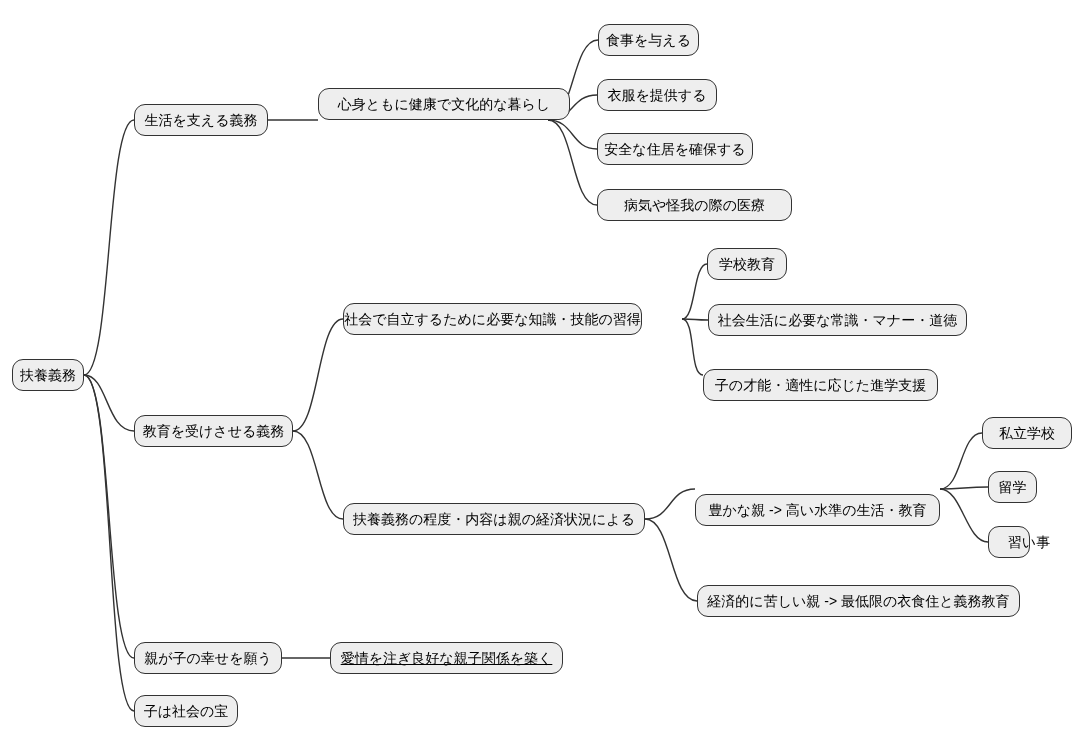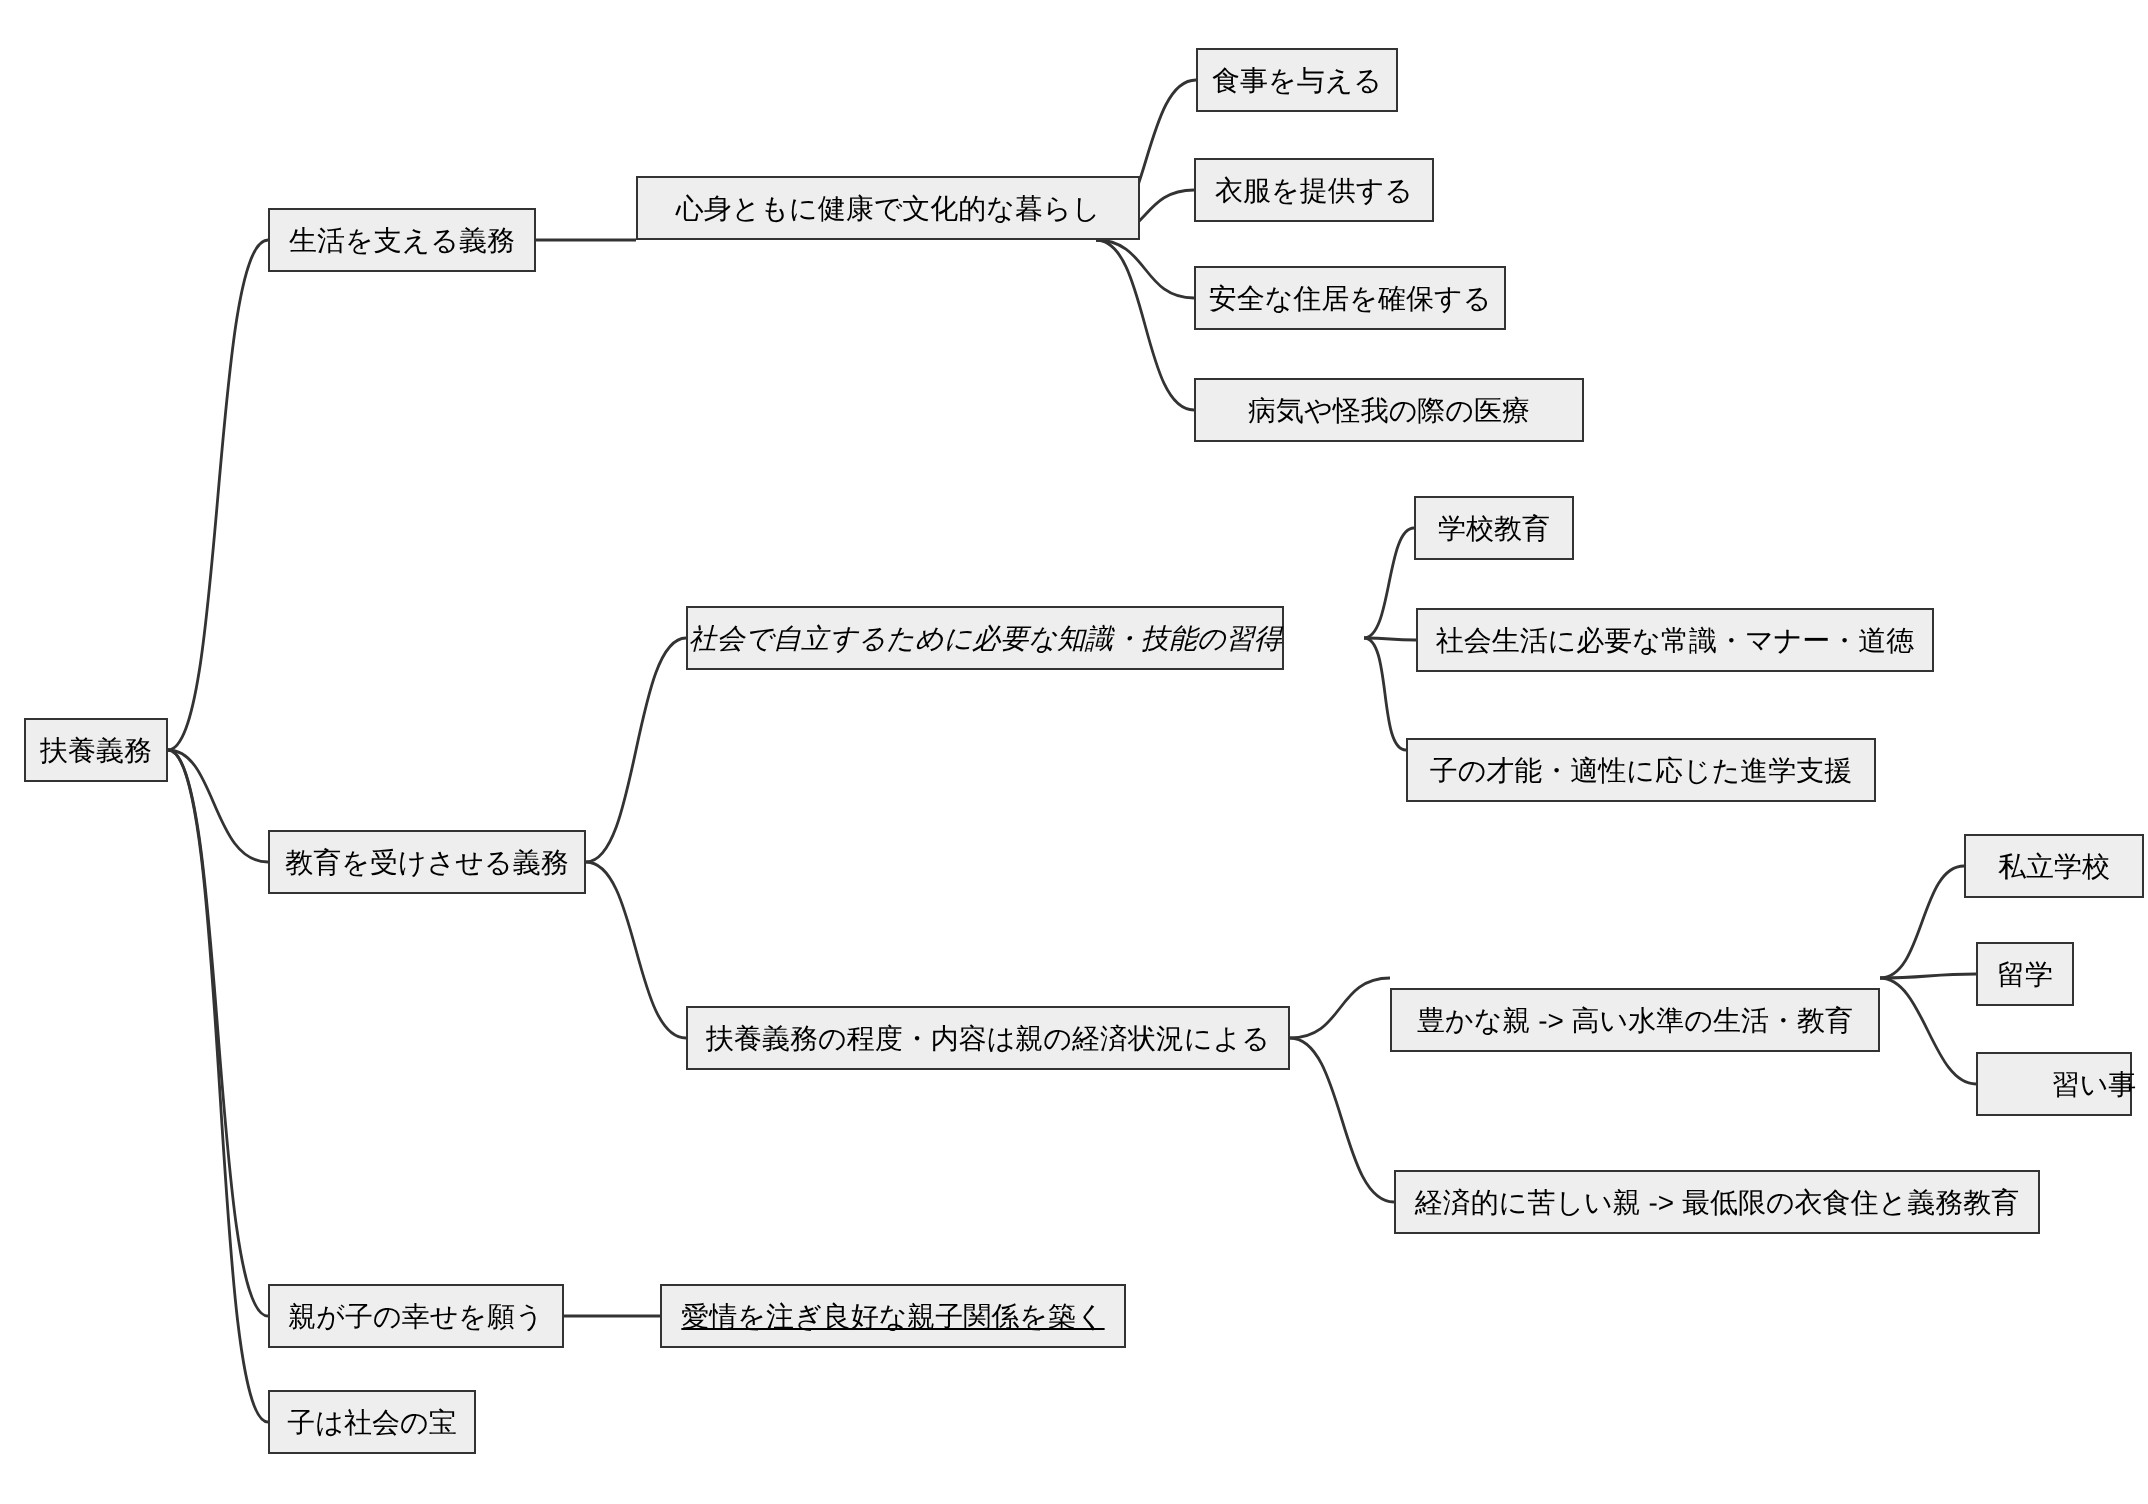--- a/index.html
+++ b/index.html
@@ -16,21 +16,21 @@
     left: 0; top: 0;
     width: 1074px; height: 752px;
   }
   .edges-svg path { fill: none; stroke-width: 1.4; }
   .node {
     position: absolute;
     height: 32px;
     box-sizing: border-box;
     background: #eeeeee;
     border: 1.6px solid #333333;
-    border-radius: 0;
+    border-radius: 11px;
     display: flex;
     align-items: center;
     justify-content: center;
     font-size: 14px;
     color: #000000;
     white-space: nowrap;
     line-height: 1;
   }
 </style>
 </head>
@@ -73,30 +73,30 @@
   <div class="node" style="left:12px;  top:359px; width:72px;">扶養義務</div>
 
   <div class="node" style="left:134px; top:104px; width:134px;">生活を支える義務</div>
   <div class="node" style="left:318px; top:88px; width:252px;">心身ともに健康で文化的な暮らし</div>
   <div class="node" style="left:598px; top:24px;  width:101px;">食事を与える</div>
   <div class="node" style="left:597px; top:133px; width:156px;">安全な住居を確保する</div>
   <div class="node" style="left:597px; top:79px;  width:120px;">衣服を提供する</div>
   <div class="node" style="left:597px; top:189px; width:195px;">病気や怪我の際の医療</div>
 
   <div class="node" style="left:134px; top:415px; width:159px;">教育を受けさせる義務</div>
-  <div class="node" style="left:343px; top:303px; width:299px;font-style:italic;">社会で自立するために必要な知識・技能の習得</div>
+  <div class="node" style="left:343px; top:303px; width:299px;">社会で自立するために必要な知識・技能の習得</div>
   <div class="node" style="left:707px; top:248px; width:80px;">学校教育</div>
   <div class="node" style="left:708px; top:304px; width:259px;">社会生活に必要な常識・マナー・道徳</div>
   <div class="node" style="left:703px; top:359px; width:235px;margin-top:10px;">子の才能・適性に応じた進学支援</div>
 
   <div class="node" style="left:343px; top:503px; width:302px;">扶養義務の程度・内容は親の経済状況による</div>
   <div class="node" style="left:695px; top:473px; width:245px;margin-top:21px;">豊かな親 -&gt; 高い水準の生活・教育</div>
   <div class="node" style="left:982px; top:417px; width:90px;">私立学校</div>
   <div class="node" style="left:988px; top:471px; width:49px;">留学</div>
-  <div class="node" style="left:988px; top:526px; width:78px;padding-left:40px;">習い事</div>
+  <div class="node" style="left:988px; top:526px; width:42px;padding-left:40px;">習い事</div>
   <div class="node" style="left:134px; top:642px; width:148px;">親が子の幸せを願う</div>
 
   <div class="node" style="left:697px; top:585px; width:323px;">経済的に苦しい親 -&gt; 最低限の衣食住と義務教育</div>
   <div class="node" style="left:330px; top:642px; width:233px;text-decoration:underline;">愛情を注ぎ良好な親子関係を築く</div>
 
   <div class="node" style="left:134px; top:695px; width:104px;">子は社会の宝</div>
 
 </div>
 
 </body></html>

